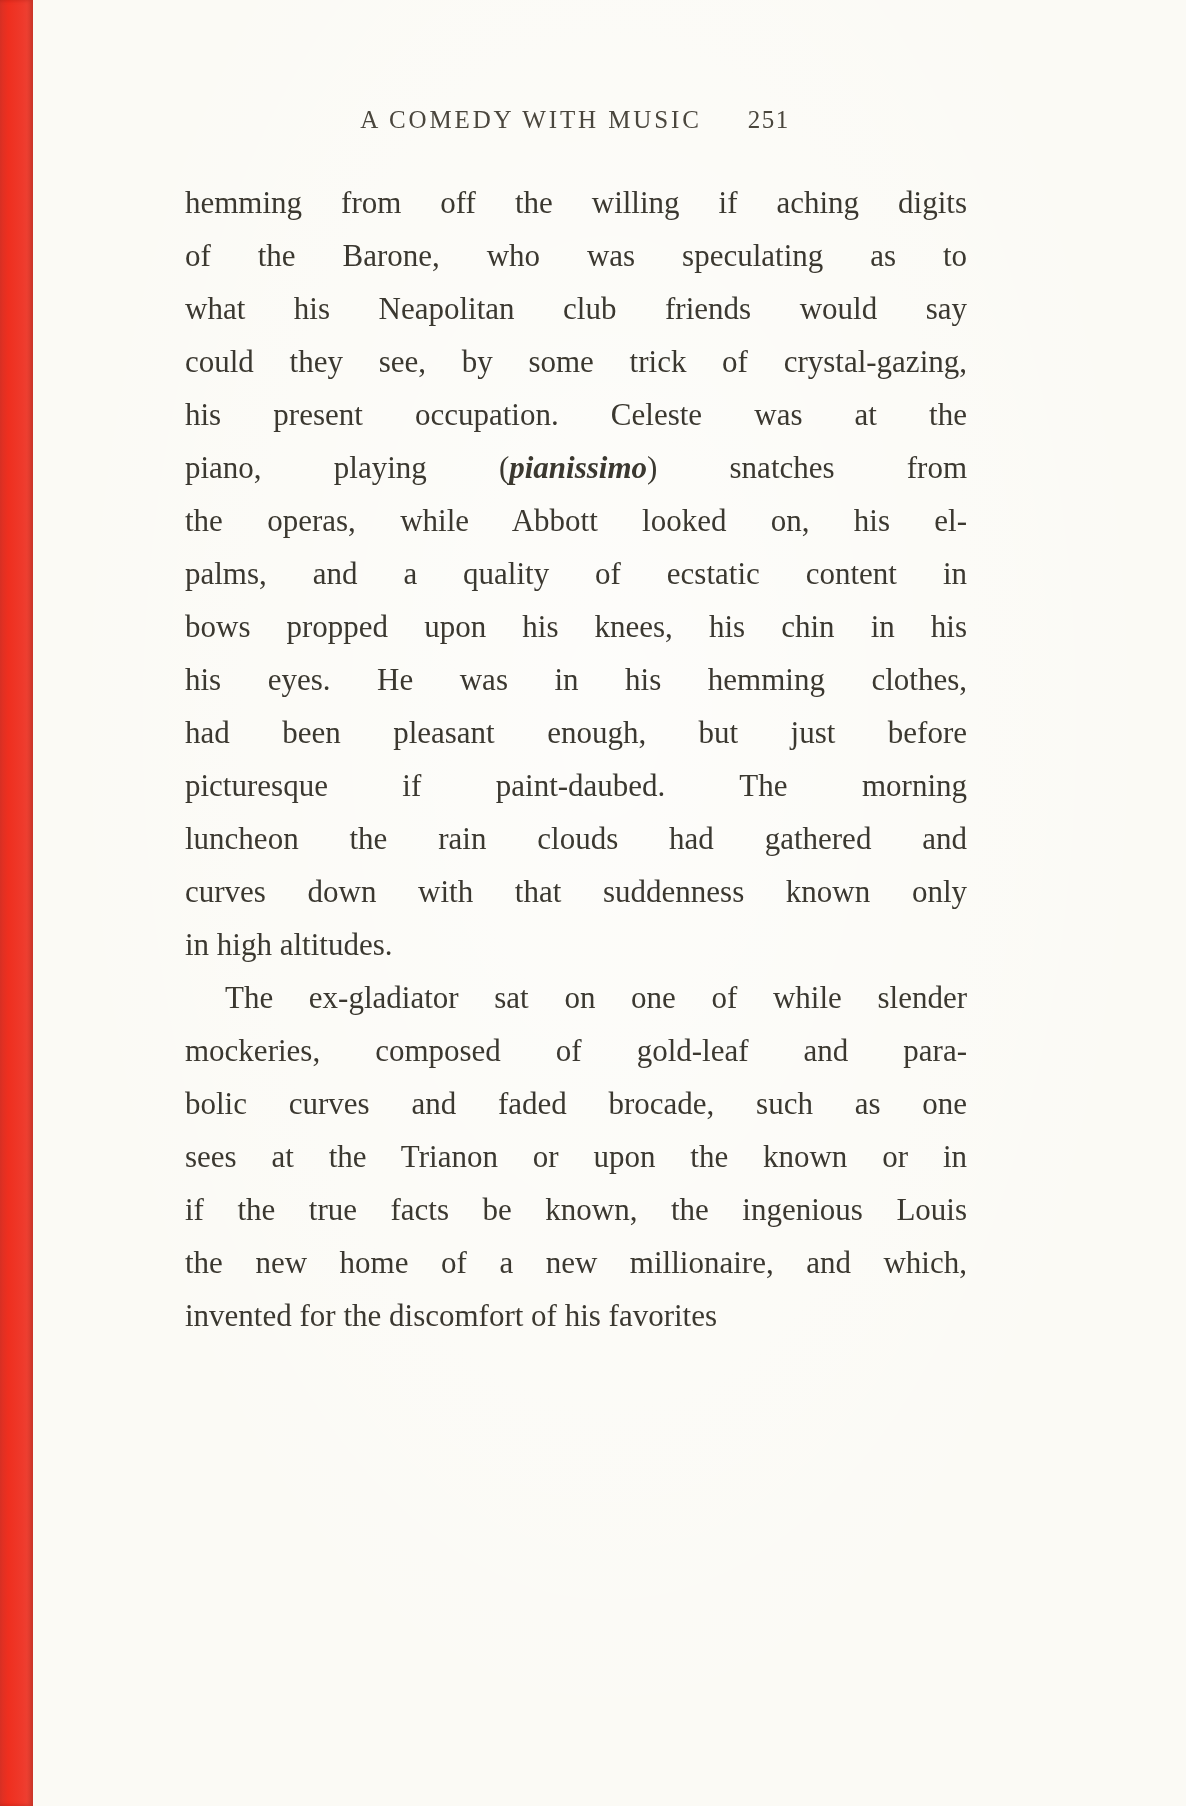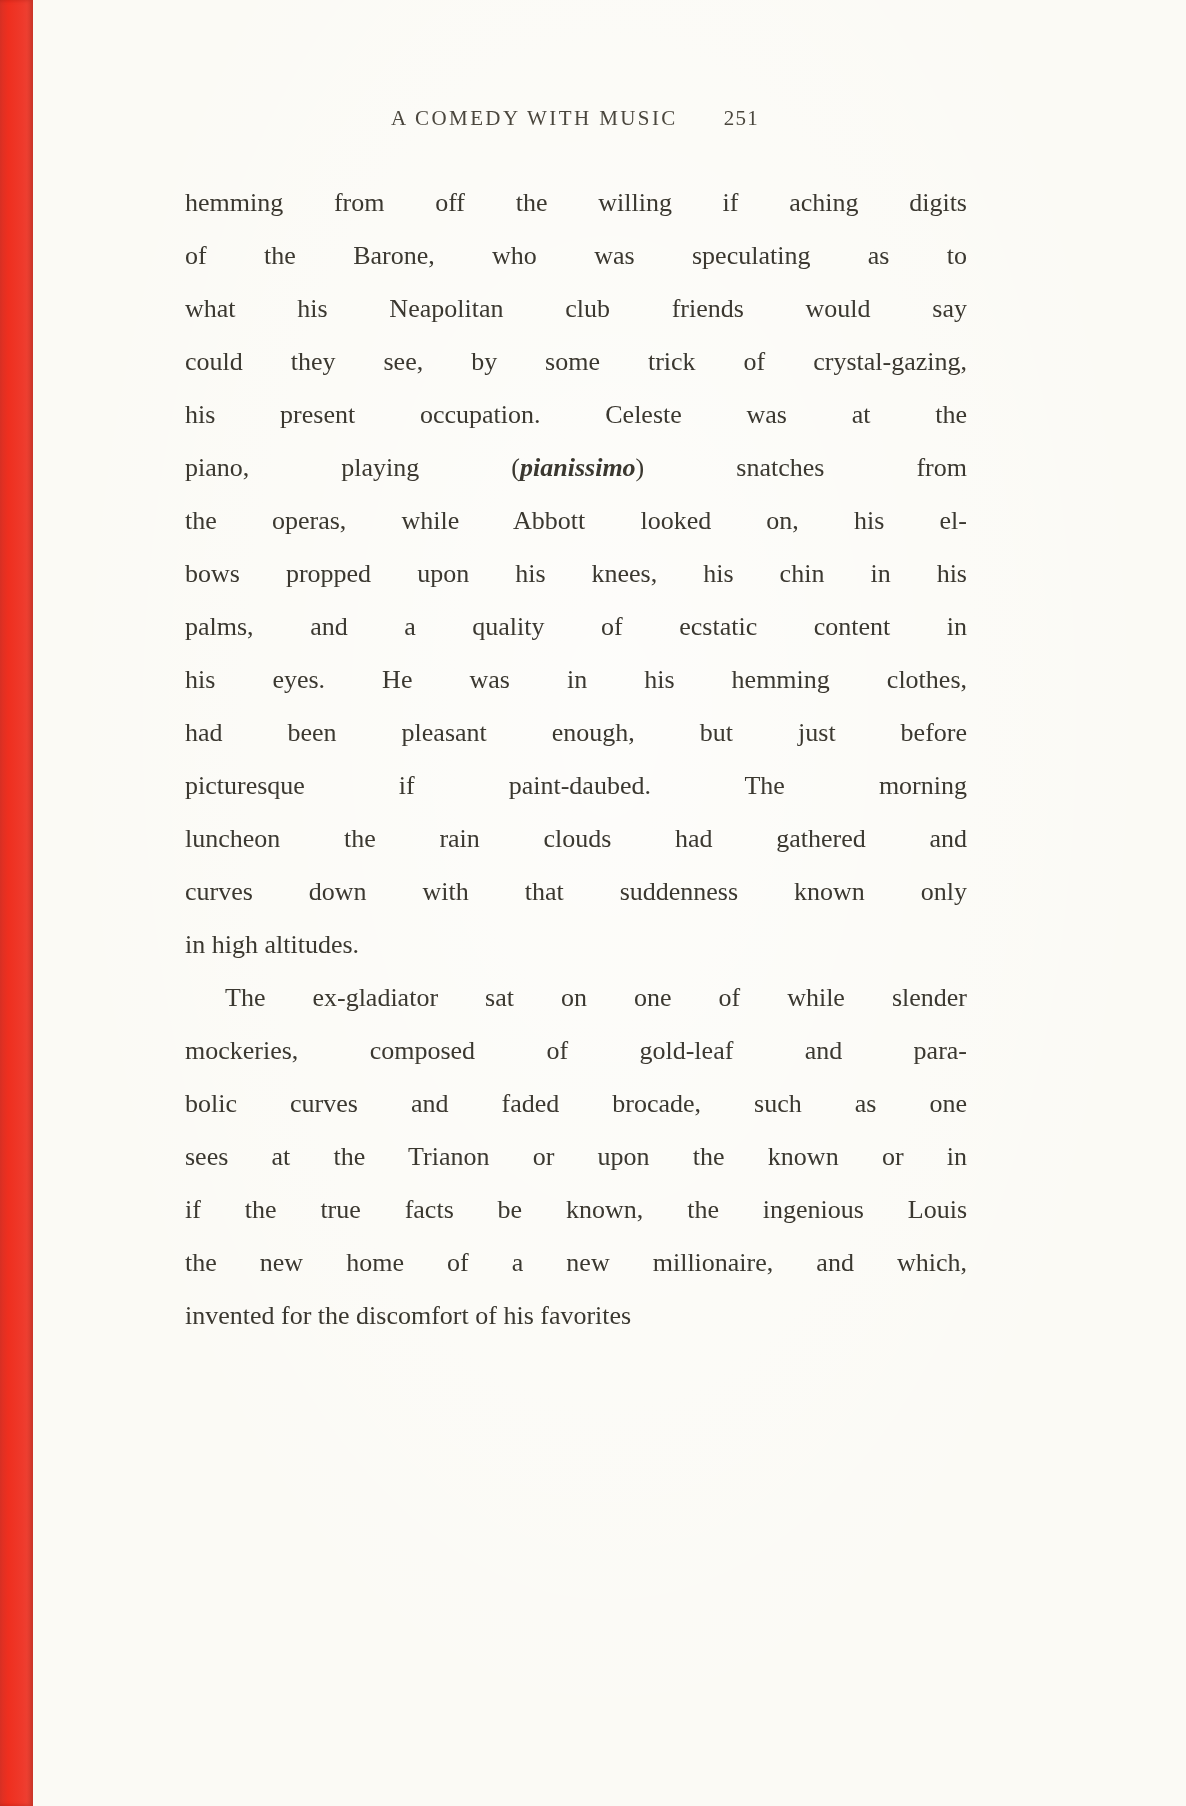--- a/index.html
+++ b/index.html
@@ -35,33 +35,33 @@
   }
   .running-head {
     position: absolute;
     left: 152px;
     top: 106px;
     width: 780px;
     display: flex;
     justify-content: center;
     align-items: baseline;
     gap: 46px;
-    font-size: 21px;
+    font-size: 25px;
     letter-spacing: 0.115em;
     color: #4a463d;
   }
   .running-head .pagenum {
     letter-spacing: 0.06em;
   }
   .body-text {
     position: absolute;
     left: 152px;
     top: 176px;
     width: 782px;
-    font-size: 26px;
+    font-size: 31px;
     line-height: 53px;
     color: #3b3830;
   }
   .paragraph { margin: 0; }
   .line {
     text-align: justify;
     text-align-last: justify;
     white-space: normal;
   }
   .line.lastline {
@@ -90,22 +90,22 @@
 
   <div class="body-text" id="body-text">
       <div class="paragraph">
         <div class="line">hemming from off the willing if aching digits</div>
         <div class="line">of the Barone, who was speculating as to</div>
         <div class="line">what his Neapolitan club friends would say</div>
         <div class="line">could they see, by some trick of crystal-gazing,</div>
         <div class="line">his present occupation.  Celeste was at the</div>
         <div class="line">piano, playing (<i>pianissimo</i>) snatches from</div>
         <div class="line">the operas, while Abbott looked on, his el-</div>
+        <div class="line">palms, and a quality of ecstatic content in</div>
         <div class="line">bows propped upon his knees, his chin in his</div>
-        <div class="line">palms, and a quality of ecstatic content in</div>
         <div class="line">his eyes.  He was in his hemming clothes,</div>
         <div class="line">had been pleasant enough, but just before</div>
         <div class="line">picturesque if paint-daubed.  The morning</div>
         <div class="line">luncheon the rain clouds had gathered and</div>
         <div class="line">curves down with that suddenness known only</div>
         <div class="line lastline">in high altitudes.</div>
       </div>
       <div class="paragraph">
         <div class="line indented">The ex-gladiator sat on one of while slender</div>
         <div class="line">mockeries, composed of gold-leaf and para-</div>

